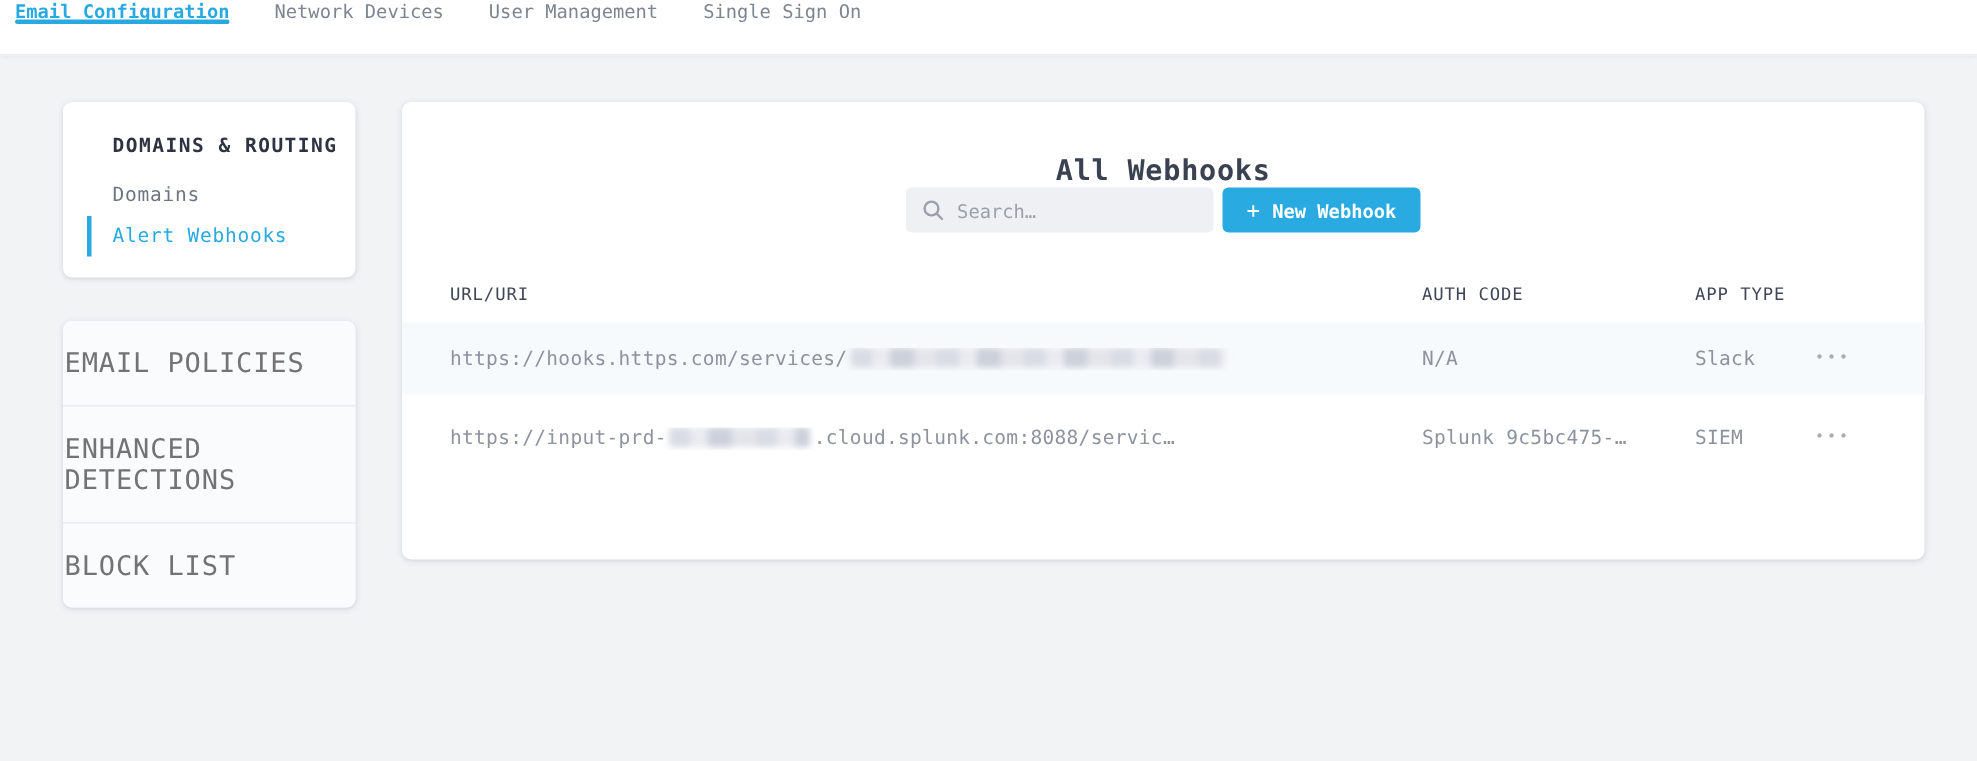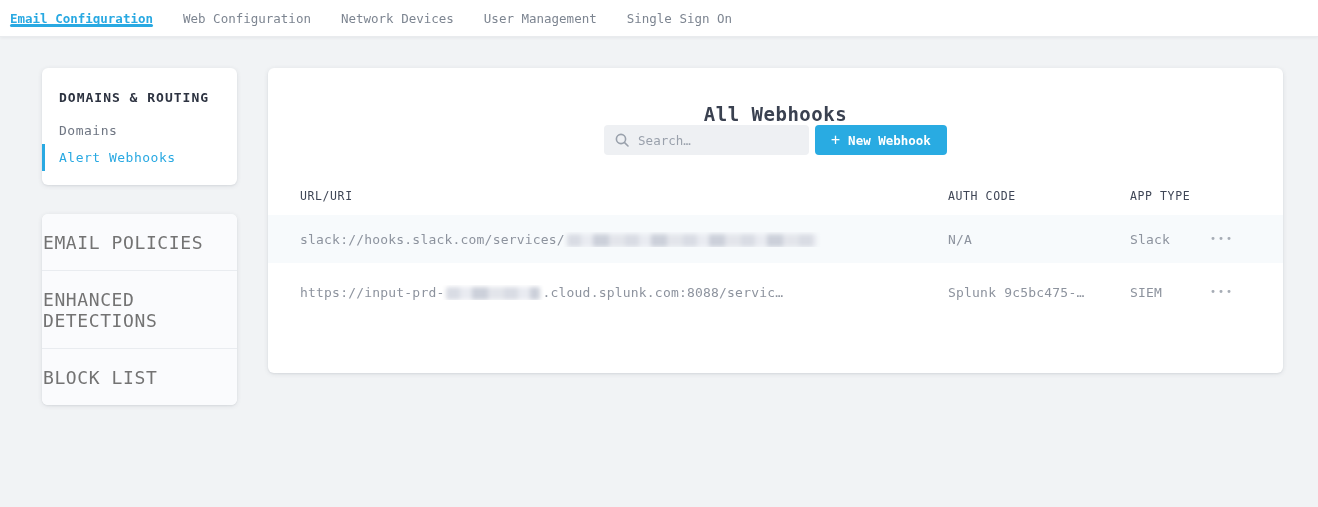--- a/index.html
+++ b/index.html
@@ -5,21 +5,21 @@
   * { margin:0; padding:0; box-sizing:border-box; }
   html,body { width:1318px; height:507px; overflow:hidden; }
   body {
     background:#f1f3f5;
     font-family:"DejaVu Sans Mono","Liberation Mono",monospace;
     color:#3a4150;
   }
 
   
   .topbar {
-    height:37px; background:#ffffff; display:flex; align-items:center;
+    height:37px; background:#ffffff; display:flex; align-items:flex-start;
     gap:30px; padding-left:10px;
     border-bottom:1px solid #e9ebee;
     box-shadow:0 1px 3px rgba(20,30,50,.06);
     position:relative; z-index:5;
   }
   .tab {
     position:relative; display:flex; align-items:center;
     font-size:12.5px; color:#7d8591; cursor:pointer; white-space:nowrap;
   }
   .tab.active { color:#29a9e2; font-weight:bold; }
@@ -30,21 +30,21 @@
 
   
   .content { display:flex; padding:31px 0 0 42px; }
   .sidebar { width:195px; flex:0 0 195px; }
   .card {
     background:#ffffff; border-radius:6px;
     box-shadow:0 1px 5px rgba(40,50,70,.10), 0 1px 2px rgba(40,50,70,.06);
   }
 
   
-  .routing-card { padding:22px 0 14px; }
+  .routing-card { padding:22px 16px 14px; }
   .side-heading {
     font-size:13px; font-weight:bold; color:#2d3341;
     letter-spacing:1px; padding:0 17px 12px; white-space:nowrap;
   }
   .side-link {
     display:block; font-size:13px; color:#6e7582;
     padding:6px 17px; cursor:pointer; letter-spacing:.5px; white-space:nowrap;
   }
   .side-link.active { color:#29a9e2; border-left:3px solid #29a9e2; padding-left:14px; }
 
@@ -112,21 +112,20 @@
     background:none; border:none; cursor:pointer; color:#a6acb5;
     font-size:10px; letter-spacing:2px; font-family:inherit; line-height:1;
     padding:4px 2px; text-align:left;
   }
 </style>
 </head>
 <body>
 
 <div class="topbar">
   <div class="tab active">Email Configuration</div>
-  <div class="tab">Web Configuration</div>
   <div class="tab">Network Devices</div>
   <div class="tab">User Management</div>
   <div class="tab">Single Sign On</div>
 </div>
 
 <div class="content">
 
   <div class="sidebar">
     <div class="card routing-card">
       <div class="side-heading">DOMAINS &amp; ROUTING</div>
@@ -161,21 +160,21 @@
     </div>
 
     <div class="grid-row thead">
       <div>URL/URI</div>
       <div>AUTH CODE</div>
       <div>APP TYPE</div>
       <div></div>
     </div>
 
     <div class="grid-row trow alt r1">
-      <div class="url-cell"><span>slack://hooks.slack.com/services/</span><span class="redact w1"></span><span></span></div>
+      <div class="url-cell"><span>https://hooks.https.com/services/</span><span class="redact w1"></span><span></span></div>
       <div>N/A</div>
       <div>Slack</div>
       <button class="actions-btn">•••</button>
     </div>
 
     <div class="grid-row trow r2">
       <div class="url-cell"><span>https://input-prd-</span><span class="redact w2"></span><span>.cloud.splunk.com:8088/servic…</span></div>
       <div>Splunk 9c5bc475-…</div>
       <div>SIEM</div>
       <button class="actions-btn">•••</button>

